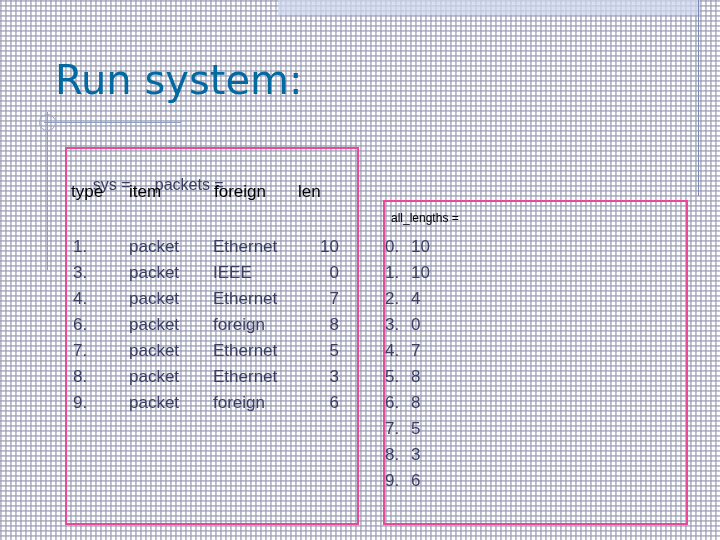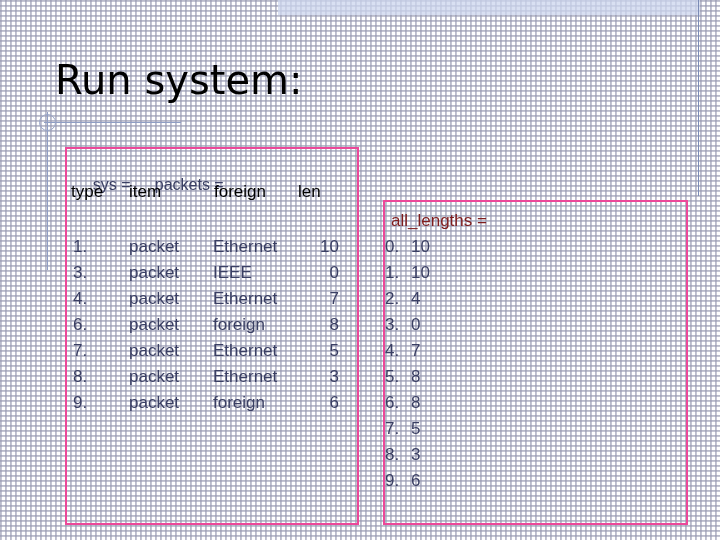--- a/index.html
+++ b/index.html
@@ -93,21 +93,21 @@
     background: #7b8bb5;
   }
 
   
   #page-title {
     position: absolute;
     left: 55px;
     top: 57px;
     font-size: 40px;
     line-height: 46px;
-    color: #000000;
+    color: #0369a1;
     font-family: "DejaVu Sans", sans-serif;
     font-weight: 400;
     letter-spacing: 0px;
     white-space: nowrap;
   }
 
   
   .panel {
     position: absolute;
     border: 2px solid #ec4899;
@@ -172,22 +172,22 @@
   .pkt-row .f-idx   { display:inline-block; width: 56px; text-align:left;  padding-left:2px;}
   .pkt-row .f-type  { display:inline-block; width: 84px; text-align:left; }
   .pkt-row .f-proto { display:inline-block; width: 86px; text-align:left; }
   .pkt-row .f-len   { display:inline-block; width: 40px; text-align:right; }
 
   
   #lengths-title {
     position: absolute;
     left: 6px;
     top: 9px;
-    font-size: 17px;
-    color: #7f1d1d;
+    font-size: 12px;
+    color: #000000;
     white-space: nowrap;
   }
   #lengths-rows {
     position: absolute;
     left: 0;
     top: 32px;
   }
   .len-row {
     height: 26px;
     line-height: 26px;

